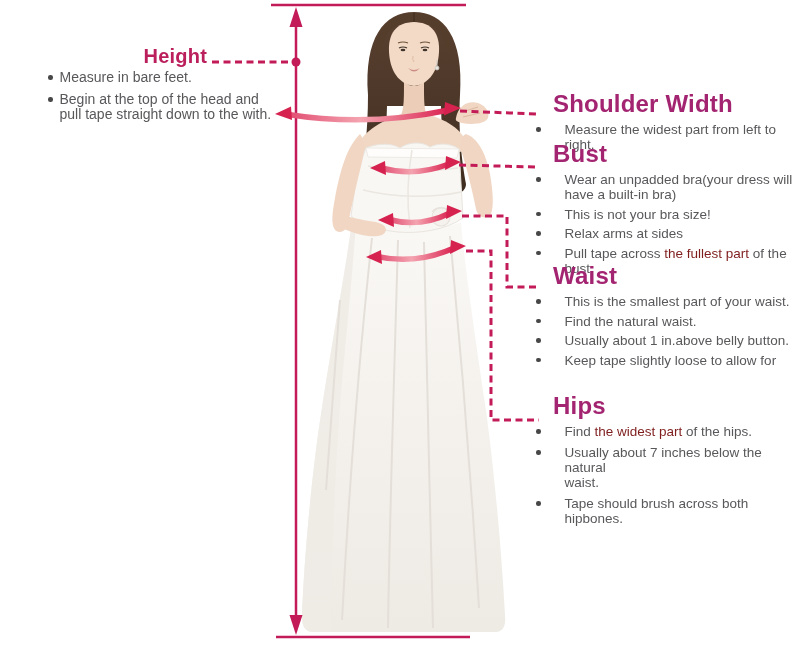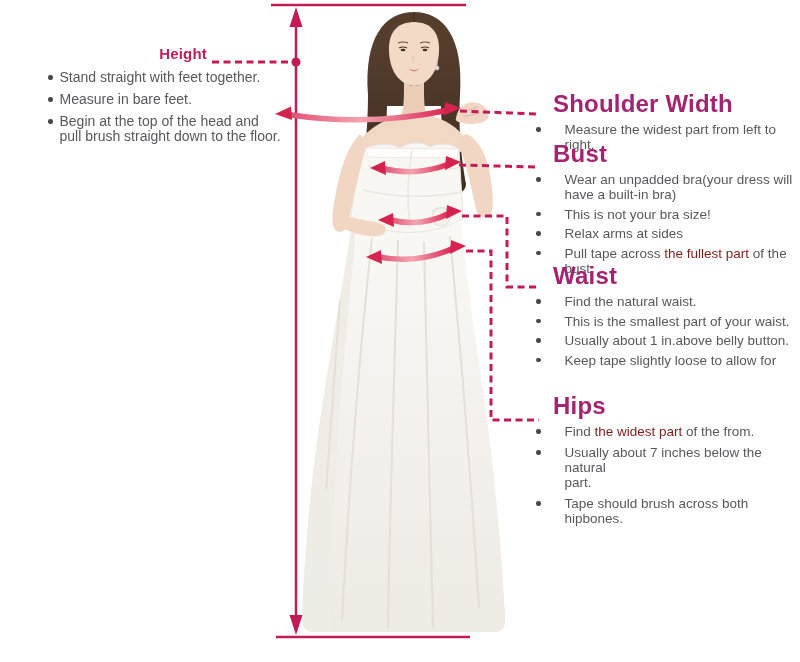--- a/index.html
+++ b/index.html
@@ -3,21 +3,21 @@
 <meta charset="utf-8">
 <style>
   html,body{margin:0;padding:0;background:#fff;}
   .canvas{
     position:relative;width:800px;height:662px;background:#ffffff;overflow:hidden;
     font-family:"Liberation Sans", sans-serif;
   }
   .art{position:absolute;left:0;top:0;}
   .height-title{
     position:absolute;left:40px;top:45px;width:167px;text-align:right;
-    font-size:15px;font-weight:bold;color:#bb1f5c;letter-spacing:.2px;
+    font-size:20px;font-weight:bold;color:#bb1f5c;letter-spacing:.2px;
   }
   .left-list{position:absolute;left:48px;top:70px;width:242px;}
   .b-row{display:flex;gap:7px;margin-bottom:7px;font-size:14px;color:#58585b;line-height:15px;}
   .b-row .dot{flex:none;width:4.5px;height:4.5px;border-radius:50%;background:#474747;margin-top:5px;}
   .rsec{position:absolute;left:536px;width:264px;}
   .rsec h3{margin:0 0 4px 17px;font-size:24px;font-weight:bold;color:#a32470;letter-spacing:.2px;}
   .rsec .b-row{font-size:13.5px;gap:24px;margin-bottom:4.5px;line-height:15px;}
   .rsec.hips-sec .b-row{margin-bottom:6px;}
   .hl{color:#7f1d1d;}
   .sec-shoulder{top:90px;}
@@ -142,34 +142,28 @@
       <path d="M462,216 H507 V287 H537"></path>
       <path d="M466,251 H491 V420 H539"></path>
     </g>
   </svg>
 
   <div class="height-title">Height</div>
   <div class="left-list">
     <div class="b-row">
       <span class="dot"></span>
       <div>
-          <div>Stand straight with feet together.</div>
-        </div>
-    </div>
-    <div class="b-row">
-      <span class="dot"></span>
-      <div>
           <div>Measure in bare feet.</div>
         </div>
     </div>
     <div class="b-row">
       <span class="dot"></span>
       <div>
         <div>Begin at the top of the head and</div>
-        <div>pull brush straight down to the floor.</div>
+        <div>pull tape straight down to the with.</div>
       </div>
     </div>
   </div>
 
   <section class="rsec sec-shoulder">
     <h3>Shoulder Width</h3>
     <div class="b-row">
       <span class="dot"></span>
       <div>
           <div><span>Measure the widest part from left to right.</span></div>
@@ -204,27 +198,27 @@
           <div><span>Pull tape across </span><span class="hl">the fullest part</span><span> of the bust.</span></div>
         </div>
     </div>
   </section>
 
   <section class="rsec sec-waist">
     <h3>Waist</h3>
     <div class="b-row">
       <span class="dot"></span>
       <div>
+          <div><span>This is the smallest part of your waist.</span></div>
+        </div>
+    </div>
+    <div class="b-row">
+      <span class="dot"></span>
+      <div>
           <div><span>Find the natural waist.</span></div>
-        </div>
-    </div>
-    <div class="b-row">
-      <span class="dot"></span>
-      <div>
-          <div><span>This is the smallest part of your waist.</span></div>
         </div>
     </div>
     <div class="b-row">
       <span class="dot"></span>
       <div>
           <div><span>Usually about 1 in.above belly button.</span></div>
         </div>
     </div>
     <div class="b-row">
       <span class="dot"></span>
@@ -232,28 +226,28 @@
         <div>Keep tape slightly loose to allow for</div>
       </div>
     </div>
   </section>
 
   <section class="rsec sec-hips hips-sec">
     <h3>Hips</h3>
     <div class="b-row">
       <span class="dot"></span>
       <div>
-          <div><span>Find </span><span class="hl">the widest part</span><span> of the from.</span></div>
+          <div><span>Find </span><span class="hl">the widest part</span><span> of the hips.</span></div>
         </div>
     </div>
     <div class="b-row">
       <span class="dot"></span>
       <div>
         <div>Usually about 7 inches below the natural</div>
-        <div>part.</div>
+        <div>waist.</div>
       </div>
     </div>
     <div class="b-row">
       <span class="dot"></span>
       <div>
           <div><span>Tape should brush across both hipbones.</span></div>
         </div>
     </div>
   </section>
 

